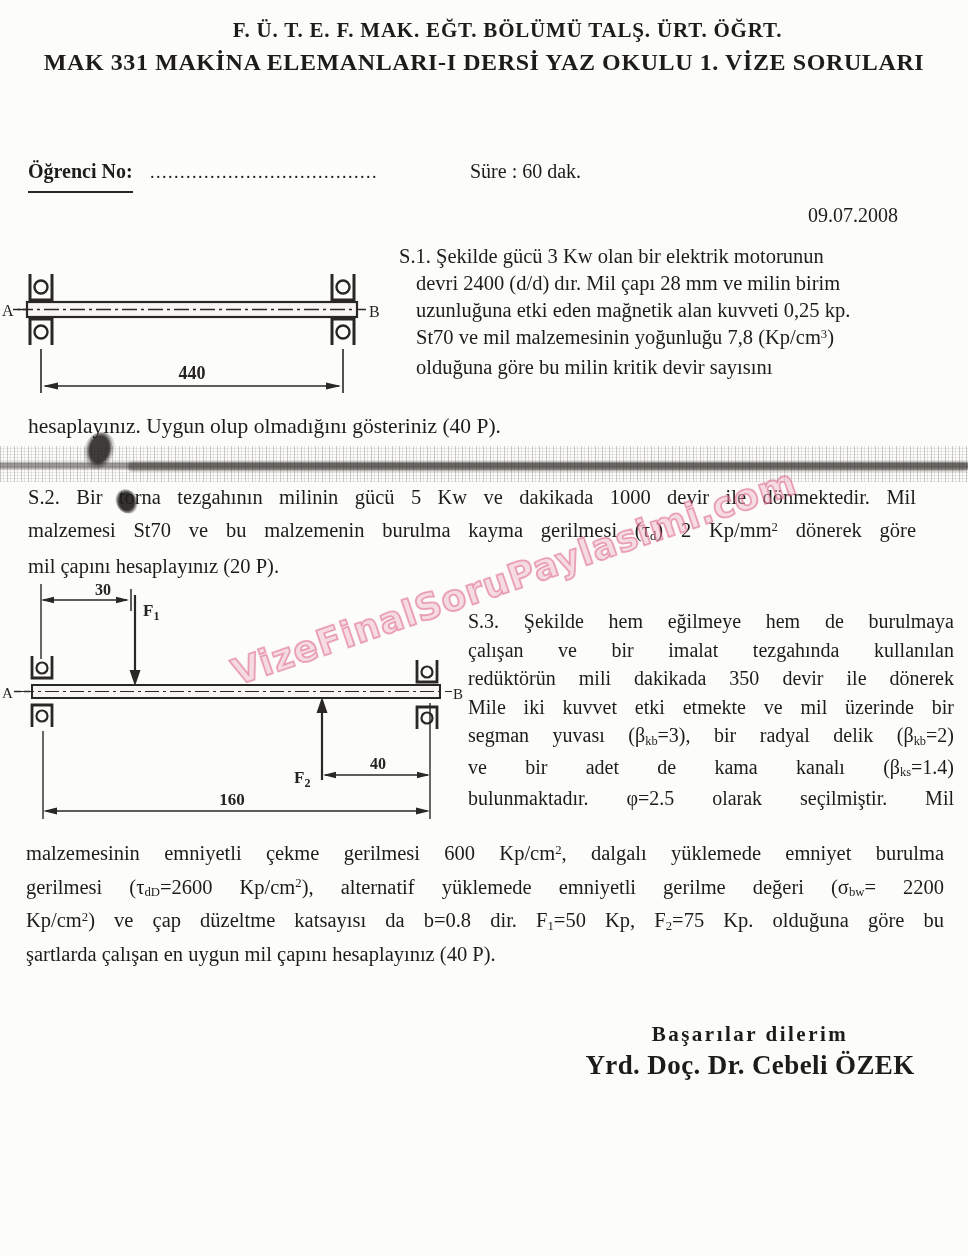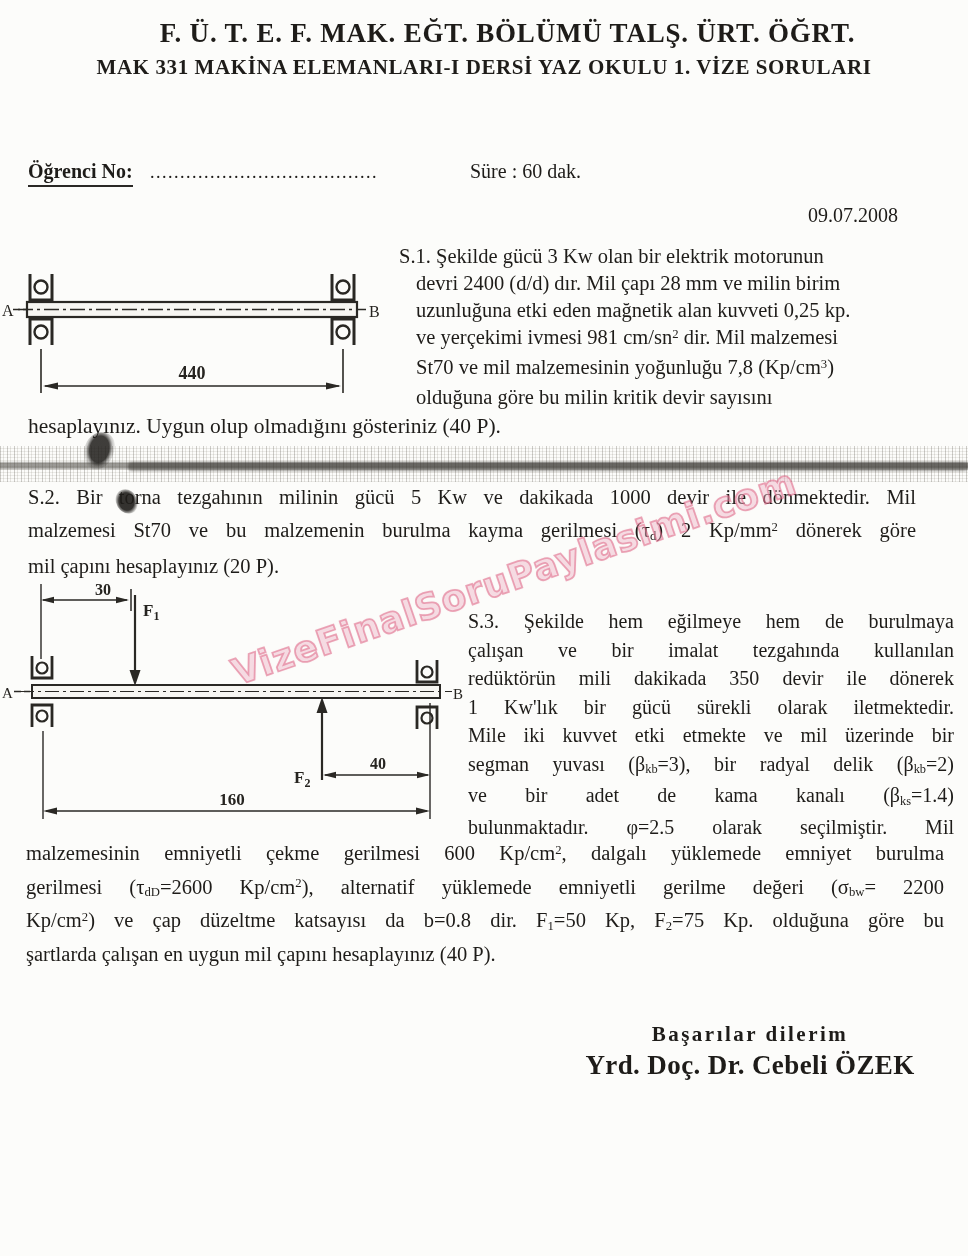--- a/index.html
+++ b/index.html
@@ -5,25 +5,25 @@
   html,body{margin:0;padding:0;background:#e8e8e8;}
   .page{
     position:relative;width:968px;height:1256px;background:#fcfcfa;
     font-family:"Liberation Serif", serif;color:#1e1c19;overflow:hidden;
   }
   .abs{position:absolute;}
   sup{font-size:62%;vertical-align:baseline;position:relative;top:-0.5em;}
   sub{font-size:62%;vertical-align:baseline;position:relative;top:0.22em;}
 
   .hdr{top:18px;left:0;width:100%;text-align:center;font-weight:bold;}
-  .hdr-l1{font-size:27px;letter-spacing:.8px;padding-left:47px;}
-  .hdr-l2{font-size:21px;letter-spacing:.6px;margin-top:6px;}
+  .hdr-l1{font-size:21px;letter-spacing:.8px;padding-left:47px;}
+  .hdr-l2{font-size:24px;letter-spacing:.6px;margin-top:6px;}
 
   .info{top:160px;left:28px;width:912px;height:34px;font-size:20px;}
-  .info .lbl{position:absolute;left:0;top:0;font-weight:bold;border-bottom:2.5px solid #2a2825;padding-bottom:2px;}
+  .info .lbl{position:absolute;left:0;top:0;font-weight:bold;border-bottom:2.5px solid #2a2825;padding-bottom:8px;}
   .info .dots{position:absolute;left:122px;top:2px;letter-spacing:1.5px;font-size:18px;}
   .info .sure{position:absolute;left:442px;top:0;}
   .info .date{position:absolute;left:780px;top:0;margin-top:44px;}
 
   .q1{left:399px;top:243px;width:568px;font-size:20.5px;line-height:27px;}
   .q1 .ind{padding-left:17px;}
   .q1cont{left:28px;top:414px;width:720px;font-size:21.5px;}
 
   .q2{left:28px;top:481px;width:888px;font-size:20.5px;line-height:33px;}
   .jl{text-align:justify;text-align-last:justify;}
@@ -100,21 +100,20 @@
       <polygon points="43,146 58,142.5 58,149.5" fill="#2a2824" stroke="none"></polygon>
       <polygon points="341,146 326,142.5 326,149.5" fill="#2a2824" stroke="none"></polygon>
     </g>
     <text x="192" y="139" text-anchor="middle" font-size="18" font-weight="600">440</text>
   </svg>
 
   <div class="abs q1">
     <div class="line"><span>S.1. Şekilde gücü 3 Kw olan bir elektrik motorunun</span></div>
     <div class="line ind"><span>devri 2400 (d/d) dır. Mil çapı 28 mm ve milin birim</span></div>
     <div class="line ind"><span>uzunluğuna etki eden mağnetik alan kuvveti  0,25 kp.</span></div>
-    <div class="line ind"><span>ve yerçekimi ivmesi 981 cm/sn</span><sup>2</sup><span> dir. Mil malzemesi</span></div>
     <div class="line ind"><span>St70 ve mil malzemesinin yoğunluğu 7,8  (Kp/cm</span><sup>3</sup><span>)</span></div>
     <div class="line ind"><span>olduğuna göre bu milin kritik devir sayısını</span></div>
   </div>
   <div class="abs q1cont">hesaplayınız. Uygun olup olmadığını gösteriniz (40 P).</div>
 
   <div class="abs noise-band"></div>
   <div class="abs noise-core"></div>
   <div class="abs blob1"></div>
 
   <div class="abs q2">
@@ -171,21 +170,20 @@
       <polygon points="43,236 57,232.6 57,239.4" fill="#2a2824" stroke="none"></polygon>
       <polygon points="430,236 416,232.6 416,239.4" fill="#2a2824" stroke="none"></polygon>
     </g>
     <text x="232" y="230" text-anchor="middle" font-size="17" font-weight="600">160</text>
   </svg>
 
   <div class="abs q3">
     <div class="line"><span>S.3. Şekilde hem eğilmeye hem de burulmaya</span></div>
     <div class="line"><span>çalışan ve bir imalat tezgahında kullanılan</span></div>
     <div class="line"><span>redüktörün mili dakikada 350 devir ile dönerek</span></div>
-    <div class="line"><span>1 Kw'lık bir gücü sürekli olarak iletmektedir.</span></div>
     <div class="line"><span>Mile iki kuvvet etki etmekte ve mil üzerinde bir</span></div>
     <div class="line"><span>segman yuvası  (β</span><sub>kb</sub><span>=3), bir radyal delik (β</span><sub>kb</sub><span>=2)</span></div>
     <div class="line"><span>ve bir adet de kama kanalı (β</span><sub>ks</sub><span>=1.4)</span></div>
     <div class="line"><span>bulunmaktadır. φ=2.5 olarak seçilmiştir.  Mil</span></div>
   </div>
 
   <div class="abs q3p">
     <div class="jl"><span>malzemesinin emniyetli çekme gerilmesi 600 Kp/cm</span><sup>2</sup><span>,  dalgalı yüklemede emniyet burulma</span></div>
     <div class="jl"><span>gerilmesi (τ</span><sub>dD</sub><span>=2600 Kp/cm</span><sup>2</sup><span>), alternatif yüklemede emniyetli gerilme değeri (σ</span><sub>bw</sub><span>= 2200</span></div>
     <div class="jl"><span>Kp/cm</span><sup>2</sup><span>) ve çap düzeltme katsayısı da b=0.8 dir.  F</span><sub>1</sub><span>=50 Kp, F</span><sub>2</sub><span>=75 Kp. olduğuna göre bu</span></div>

